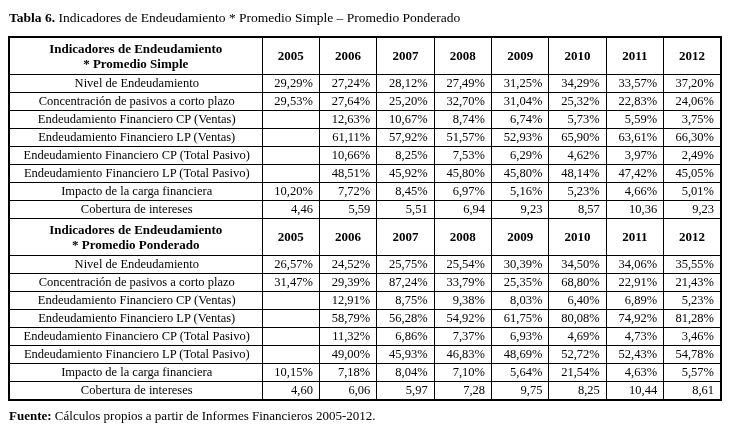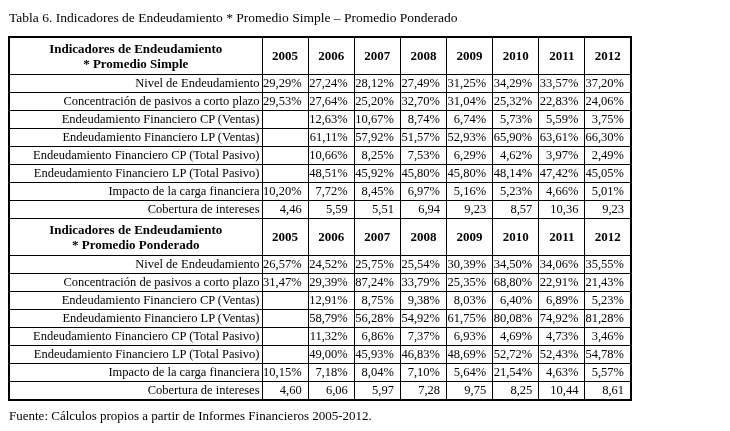--- a/index.html
+++ b/index.html
@@ -15,24 +15,24 @@
     font-family: "Liberation Serif", serif;
     color: #000;
     overflow: hidden;
   }
   .caption {
     font-size: 13.5px;
     line-height: 18px;
     margin: 3px 0 9px 1px;
     white-space: nowrap;
   }
-  .bold { font-weight: normal; }
+  .bold { font-weight: bold; }
   table.data {
     border-collapse: collapse;
-    width: 624px;
+    width: 714px;
     table-layout: fixed;
     border: 2px solid #000;
   }
   table.data col.c-label { width: 253px; }
   table.data th, table.data td {
     border: 1px solid #000;
     overflow: hidden;
     white-space: nowrap;
     background: #fff;
   }
@@ -44,21 +44,21 @@
     padding: 3px 2px;
   }
   th.year-head {
     font-weight: bold;
     font-size: 13px;
     vertical-align: middle;
   }
   td.label-cell {
     font-size: 12.5px;
     line-height: 15px;
-    text-align: right;
+    text-align: center;
     padding: 1px 2px 1px 4px;
   }
   td.value-cell {
     font-size: 12.5px;
     line-height: 15px;
     text-align: right;
     padding: 1px 6px 1px 0;
   }
   .source {
     font-size: 13px;

